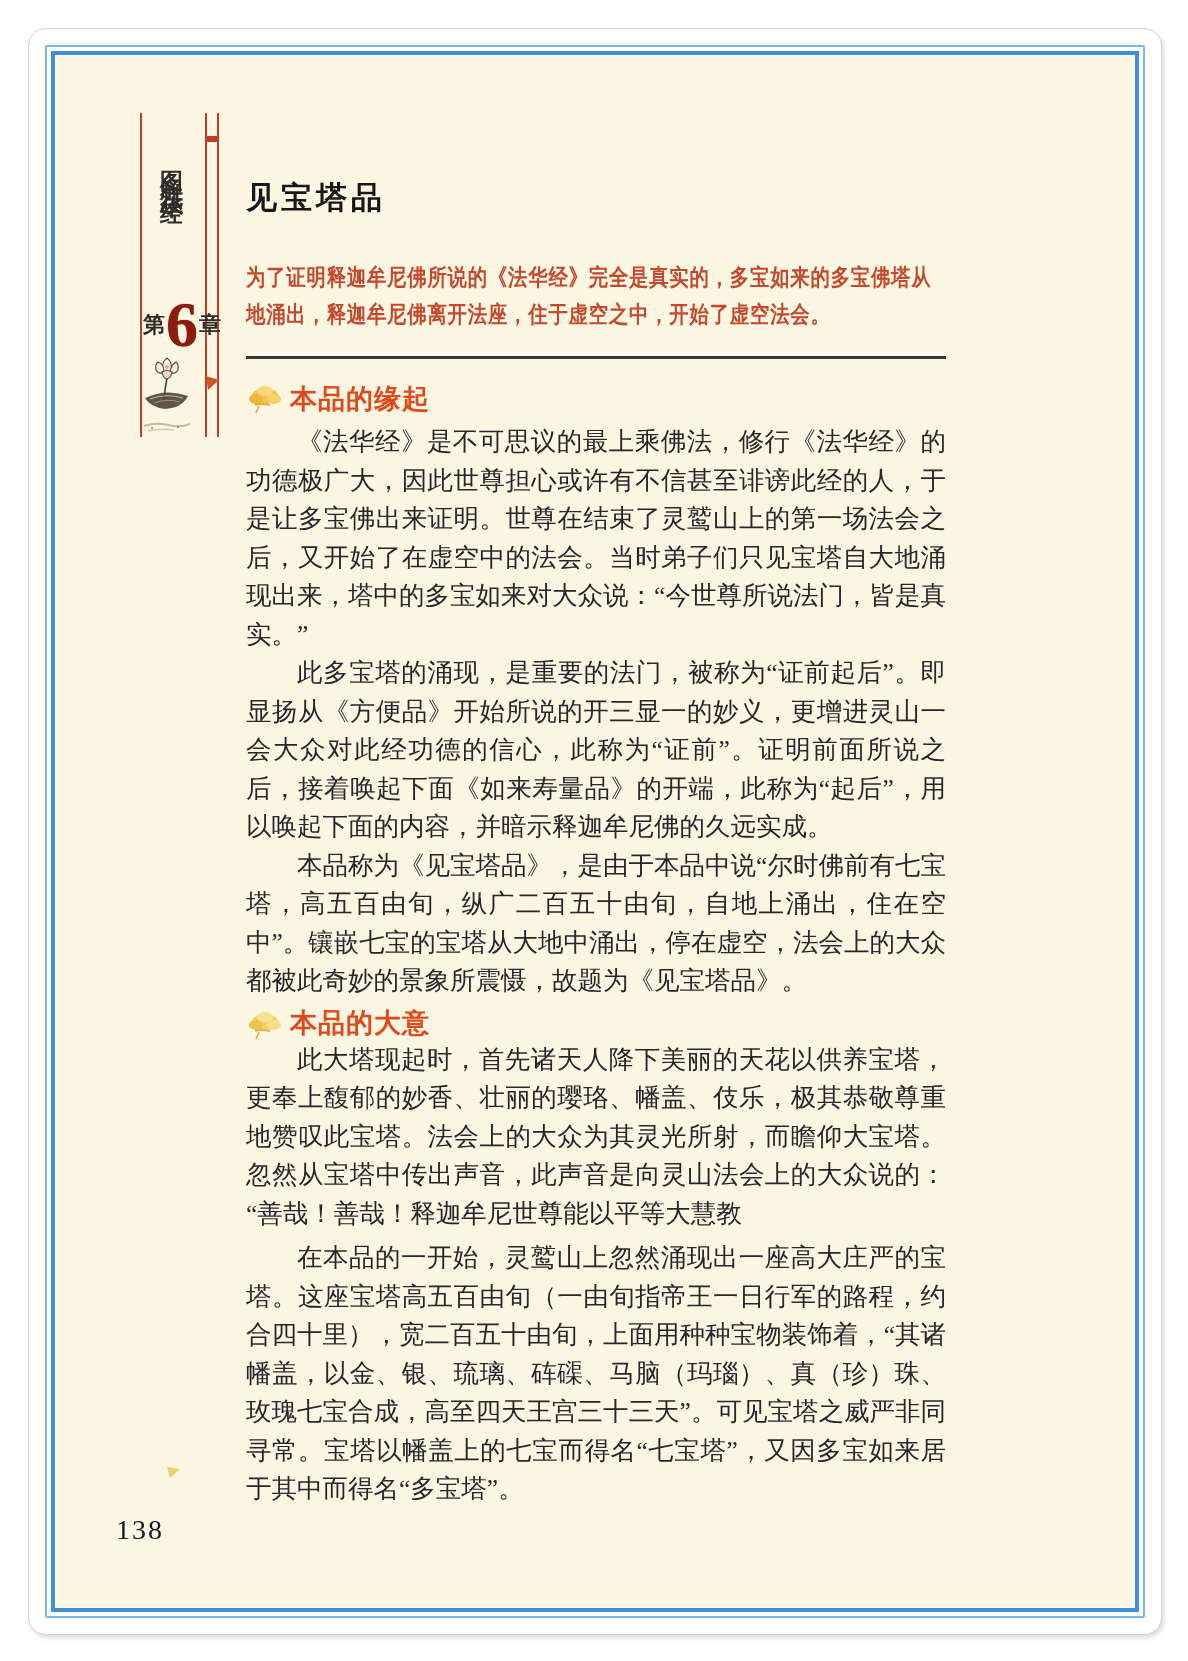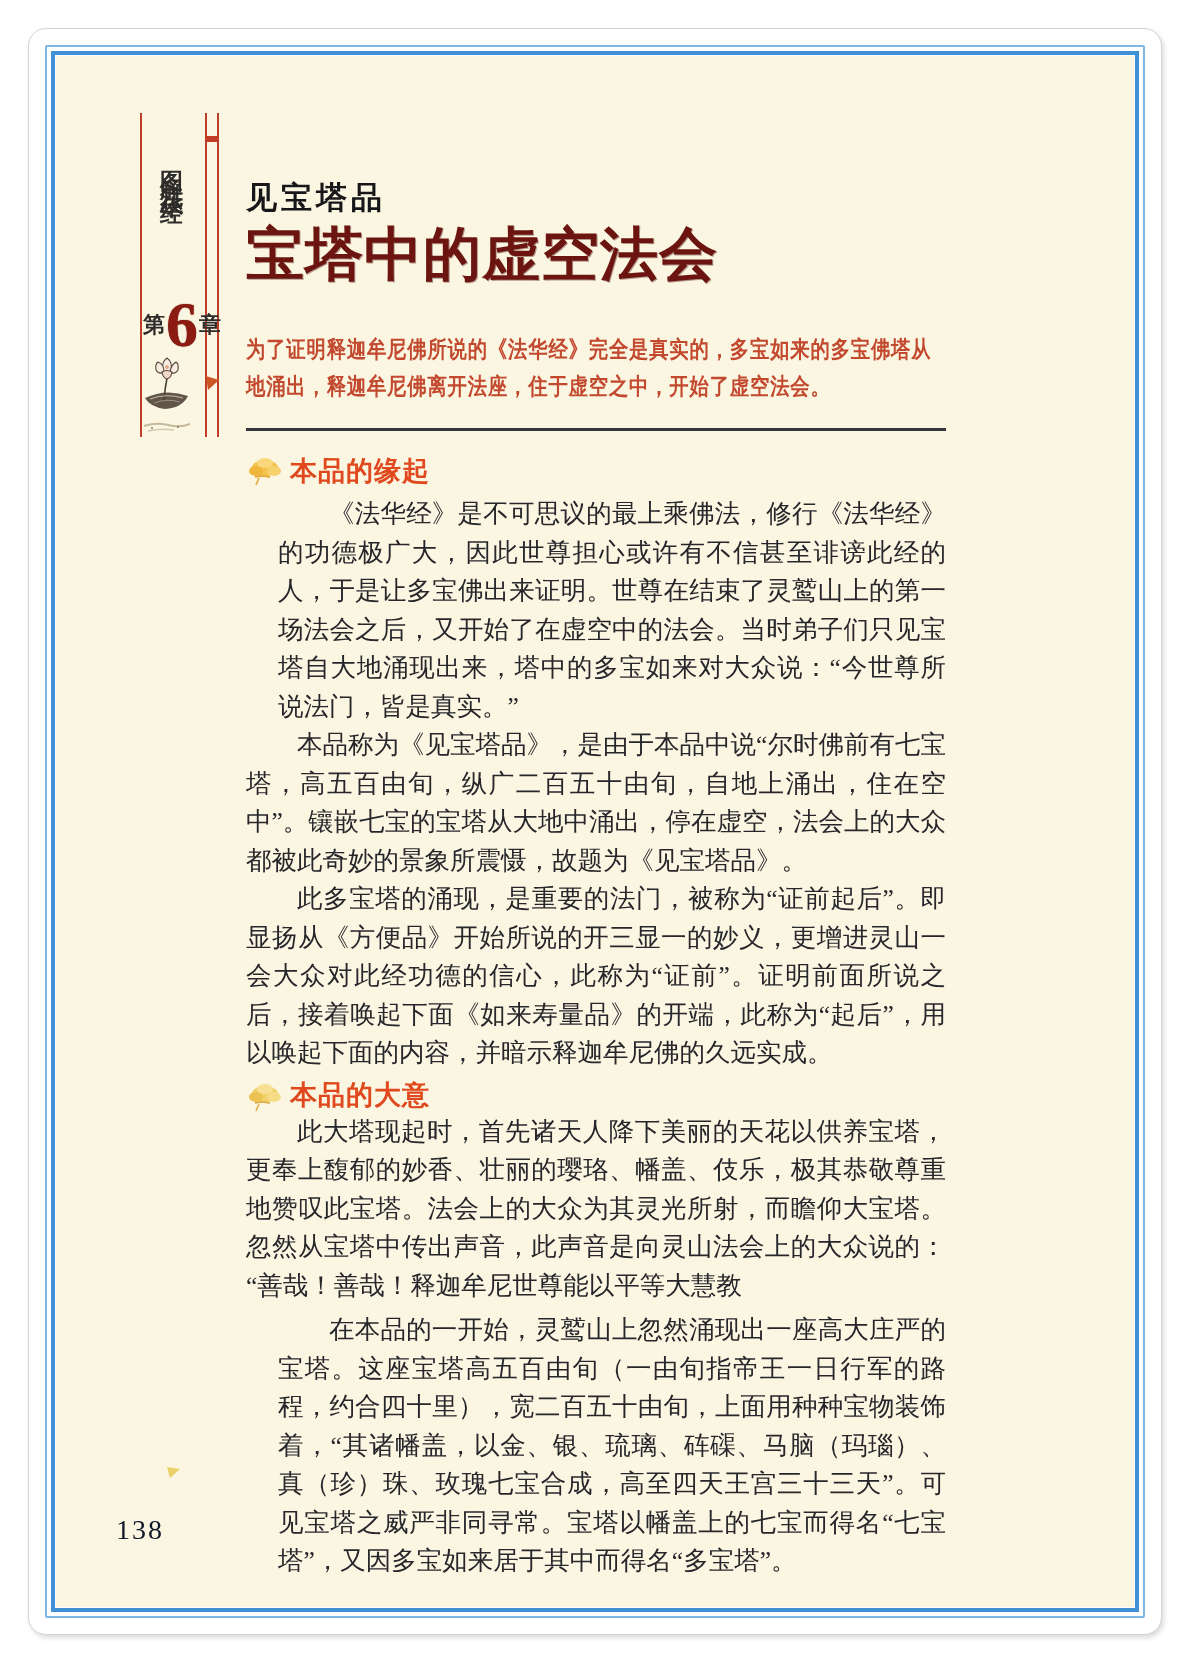--- a/index.html
+++ b/index.html
@@ -59,21 +59,21 @@
   .sec-heading{
     display:flex;align-items:center;gap:6px;
     font-size:27px;line-height:36px;font-weight:bold;color:#e0481d;letter-spacing:1px;font-family:Liberation Serif, serif;
   }
   .sec-heading.first{margin-top:22px;}
   .sec-heading.second{margin-top:4px;align-items:flex-end;}
   .body-par{
     margin:0;font-size:25.5px;line-height:38.5px;text-align:justify;
     text-indent:2em;color:#26262b;
   }
-  .body-par.lead{margin-top:6px;margin-left:32px;}
+  .body-par.lead{margin-top:6px;}
   .flower-icon{flex:0 0 auto;}
 </style>
 </head>
 <body>
 
 <div class="card">
   <div class="frame-outer"></div>
   <div class="frame-inner"></div>
 
   <div class="page">
@@ -115,40 +115,39 @@
           <path d="M22 20 Q27 17 32 20 Q31 26 27 27 Q23 26 22 20 Z" fill="#f2d8c8"></path>
         </g>
         <circle cx="27" cy="15" r="2" fill="#e0a888"></circle>
       </svg>
     </aside>
 
     <div class="column">
 
       <div class="subtitle">见宝塔品</div>
 
-      <h1 class="main-title" style="margin-bottom:0;">宝塔中的虚空法会</h1>
 
       <p class="intro">为了证明释迦牟尼佛所说的《法华经》完全是真实的，多宝如来的多宝佛塔从地涌出，释迦牟尼佛离开法座，住于虚空之中，开始了虚空法会。</p>
 
       <div class="separator"></div>
 
       <h2 class="sec-heading first" style="margin:22px 0 0 0;">
         <svg class="flower-icon" viewBox="0 0 38 32" width="38" height="32">
           <ellipse cx="19" cy="13" rx="13" ry="8" fill="#f2c44c"></ellipse>
           <ellipse cx="10" cy="16" rx="7" ry="5" fill="#eeb63a"></ellipse>
           <ellipse cx="28" cy="16" rx="7" ry="5" fill="#f6d06a"></ellipse>
           <ellipse cx="19" cy="8" rx="8" ry="5" fill="#f8d77d"></ellipse>
           <path d="M9 22 Q16 20 24 22" stroke="#e9a93c" stroke-width="2" fill="none"></path>
           <path d="M13 23 L10 30" stroke="#e9a93c" stroke-width="1.6" fill="none"></path>
         </svg>
         <span>本品的缘起</span>
       </h2>
       <p class="body-par lead">《法华经》是不可思议的最上乘佛法，修行《法华经》的功德极广大，因此世尊担心或许有不信甚至诽谤此经的人，于是让多宝佛出来证明。世尊在结束了灵鹫山上的第一场法会之后，又开始了在虚空中的法会。当时弟子们只见宝塔自大地涌现出来，塔中的多宝如来对大众说：“今世尊所说法门，皆是真实。”</p>
+      <p class="body-par">此多宝塔的涌现，是重要的法门，被称为“证前起后”。即显扬从《方便品》开始所说的开三显一的妙义，更增进灵山一会大众对此经功德的信心，此称为“证前”。证明前面所说之后，接着唤起下面《如来寿量品》的开端，此称为“起后”，用以唤起下面的内容，并暗示释迦牟尼佛的久远实成。</p>
       <p class="body-par">本品称为《见宝塔品》，是由于本品中说“尔时佛前有七宝塔，高五百由旬，纵广二百五十由旬，自地上涌出，住在空中”。镶嵌七宝的宝塔从大地中涌出，停在虚空，法会上的大众都被此奇妙的景象所震慑，故题为《见宝塔品》。</p>
-      <p class="body-par">此多宝塔的涌现，是重要的法门，被称为“证前起后”。即显扬从《方便品》开始所说的开三显一的妙义，更增进灵山一会大众对此经功德的信心，此称为“证前”。证明前面所说之后，接着唤起下面《如来寿量品》的开端，此称为“起后”，用以唤起下面的内容，并暗示释迦牟尼佛的久远实成。</p>
 
       <h2 class="sec-heading second" style="margin:4px 0 0 0;">
         <svg class="flower-icon" viewBox="0 0 38 32" width="38" height="32">
           <ellipse cx="19" cy="13" rx="13" ry="8" fill="#f0d268"></ellipse>
           <ellipse cx="10" cy="16" rx="7" ry="5" fill="#ecc352"></ellipse>
           <ellipse cx="28" cy="16" rx="7" ry="5" fill="#f5dc85"></ellipse>
           <ellipse cx="19" cy="8" rx="8" ry="5" fill="#f7e094"></ellipse>
           <path d="M9 22 Q16 20 24 22" stroke="#dfb14e" stroke-width="2" fill="none"></path>
           <path d="M13 23 L10 30" stroke="#dfb14e" stroke-width="1.6" fill="none"></path>
         </svg>

